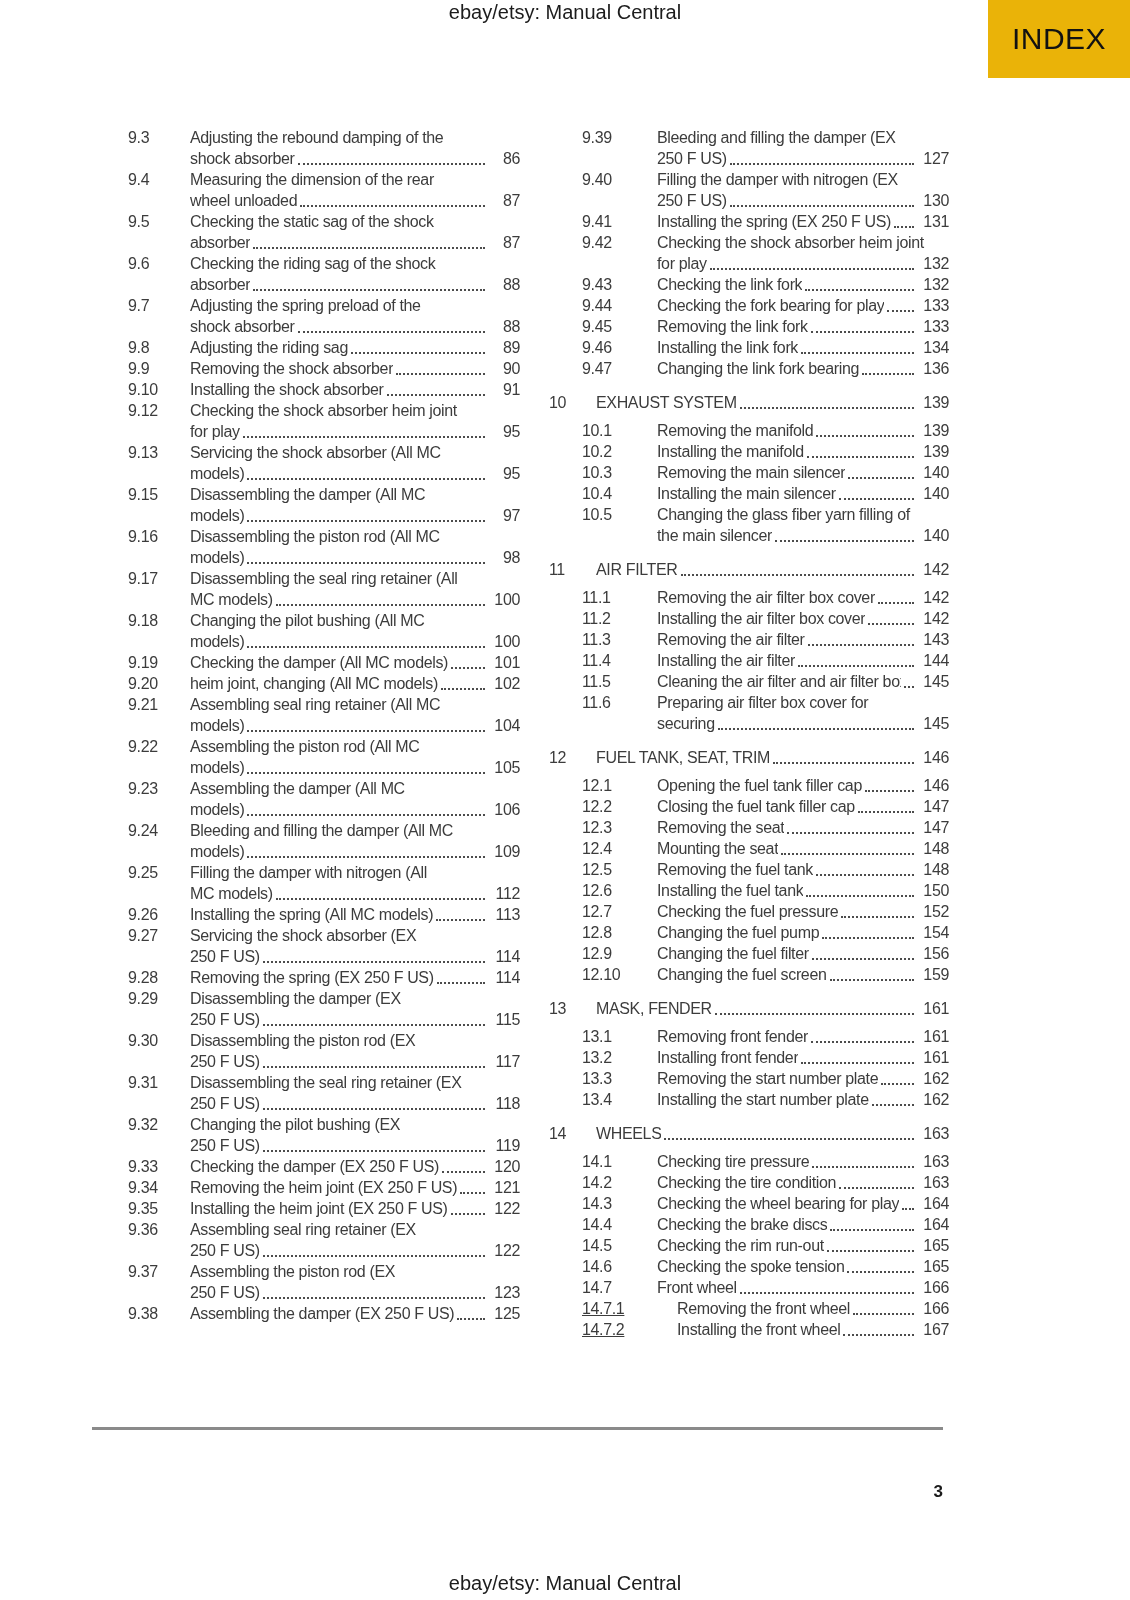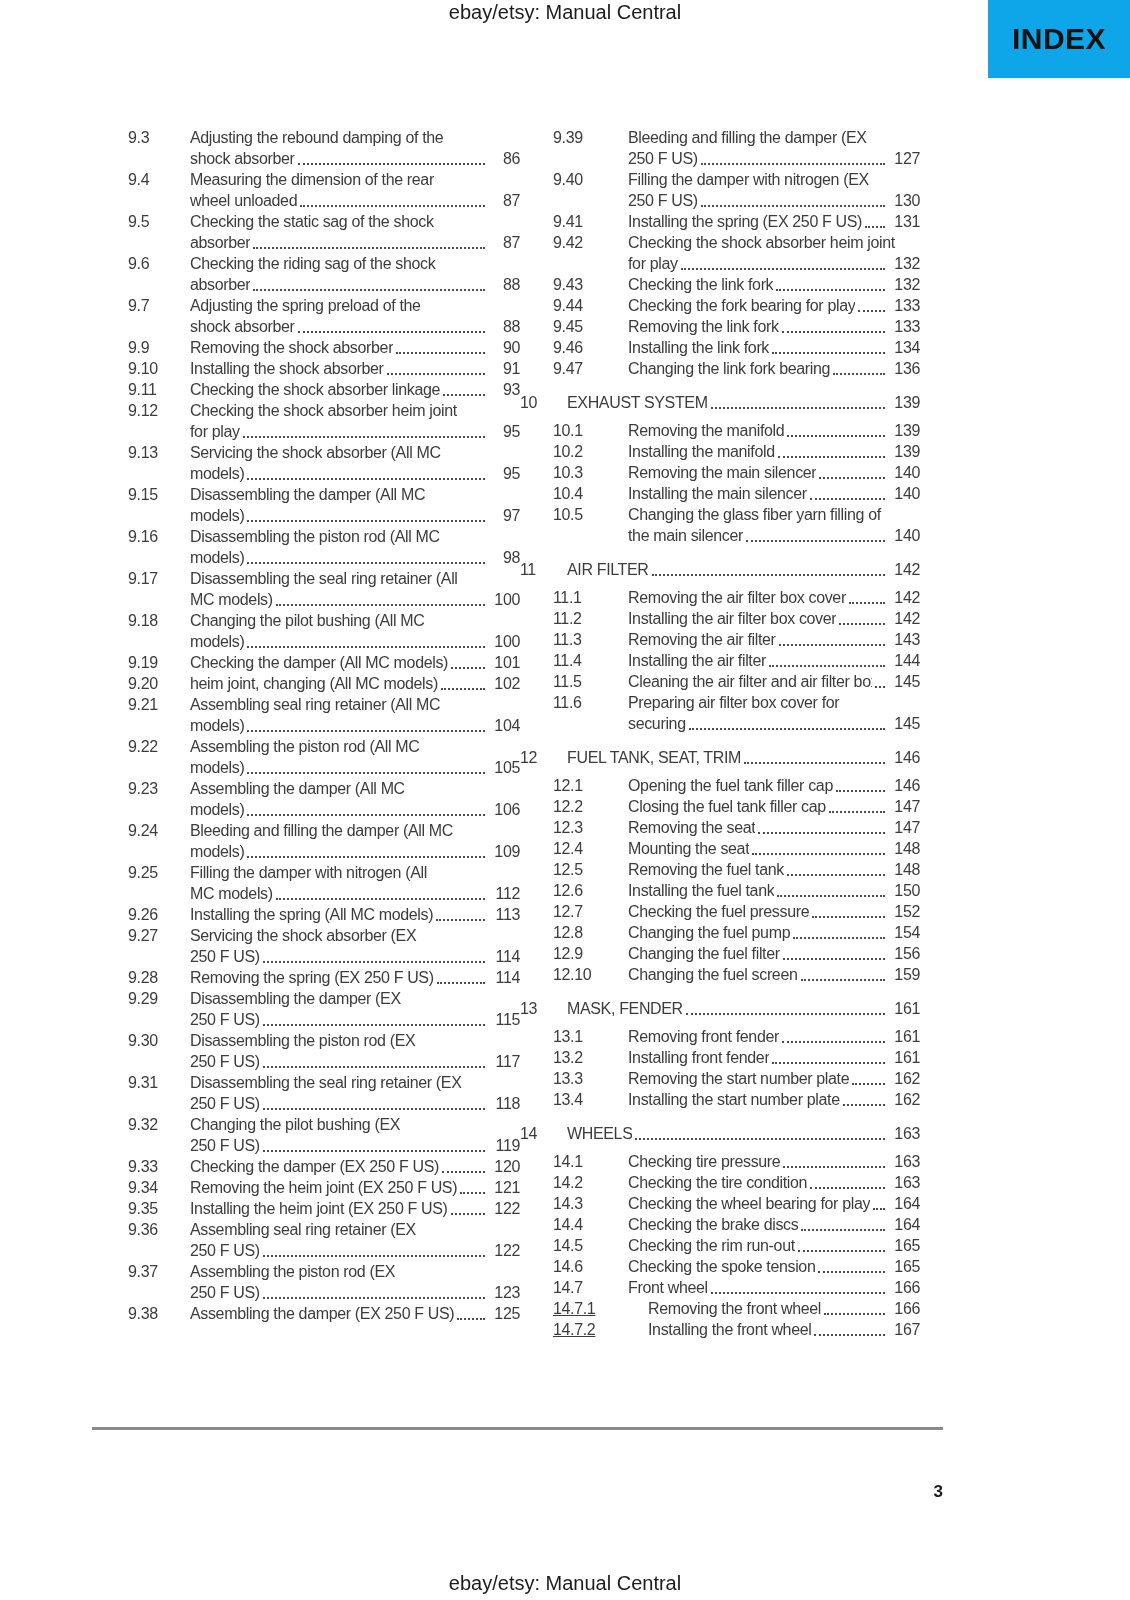--- a/index.html
+++ b/index.html
@@ -16,34 +16,34 @@
     position: absolute; top: 1px; left: 0; width: 100%;
     text-align: center; font-size: 20px; color: #1c1c1c;
   }
   .running-footer {
     position: absolute; top: 1572px; left: 0; width: 100%;
     text-align: center; font-size: 20px; color: #1c1c1c;
   }
   .index-box {
     position: absolute; top: 0; right: 0;
     width: 142px; height: 78px;
-    background: #0ea5e9;
+    background: #eab308;
     display: flex; align-items: center; justify-content: center;
-    font-size: 30px; font-weight: bold; color: #121212;
+    font-size: 30px; font-weight: normal; color: #121212;
     letter-spacing: 0.5px;
   }
 
   .toc {
     position: absolute; top: 127px; left: 95px;
     display: flex; 
     color: #3c3c3c;
     font-size: 16px; line-height: 21px; letter-spacing: -0.35px;
   }
   .col-left  { width: 425px; }
-  .col-right { width: 400px; }
+  .col-right { width: 400px; margin-left: 29px; }
 
   .toc-row { display: flex; padding-left: 33px; }
   .toc-num { flex: 0 0 62px; }
   .col-right .toc-num { flex-basis: 75px; }
   .row-subsub .toc-num { flex-basis: 95px; text-decoration: underline; }
   .row-section { padding-left: 0; margin-top: 13px; margin-bottom: 7px; }
   .row-section .toc-num { flex-basis: 47px; }
 
   .toc-body { flex: 1 1 auto; display: flex; flex-direction: column; min-width: 0; }
   .toc-line { display: block; white-space: nowrap; }
@@ -127,46 +127,46 @@
           <span class="toc-body">
             <span class="toc-line">Adjusting the spring preload of the</span>
             <span class="toc-last">
               <span class="toc-text">shock absorber</span>
               <span class="toc-dots"></span>
               <span class="toc-page">88</span>
             </span>
           </span>
         </div>
         <div class="toc-row row-sub">
+          <span class="toc-num">9.8</span>
+          <span class="toc-body">
+            <span class="toc-last">
+              <span class="toc-text">Adjusting the riding sag</span>
+              <span class="toc-dots"></span>
+              <span class="toc-page">89</span>
+            </span>
+          </span>
+        </div>
+        <div class="toc-row row-sub">
           <span class="toc-num">9.9</span>
           <span class="toc-body">
             <span class="toc-last">
               <span class="toc-text">Removing the shock absorber</span>
               <span class="toc-dots"></span>
               <span class="toc-page">90</span>
             </span>
           </span>
         </div>
         <div class="toc-row row-sub">
           <span class="toc-num">9.10</span>
           <span class="toc-body">
             <span class="toc-last">
               <span class="toc-text">Installing the shock absorber</span>
               <span class="toc-dots"></span>
               <span class="toc-page">91</span>
-            </span>
-          </span>
-        </div>
-        <div class="toc-row row-sub">
-          <span class="toc-num">9.11</span>
-          <span class="toc-body">
-            <span class="toc-last">
-              <span class="toc-text">Checking the shock absorber linkage</span>
-              <span class="toc-dots"></span>
-              <span class="toc-page">93</span>
             </span>
           </span>
         </div>
         <div class="toc-row row-sub">
           <span class="toc-num">9.12</span>
           <span class="toc-body">
             <span class="toc-line">Checking the shock absorber heim joint</span>
             <span class="toc-last">
               <span class="toc-text">for play</span>
               <span class="toc-dots"></span>

